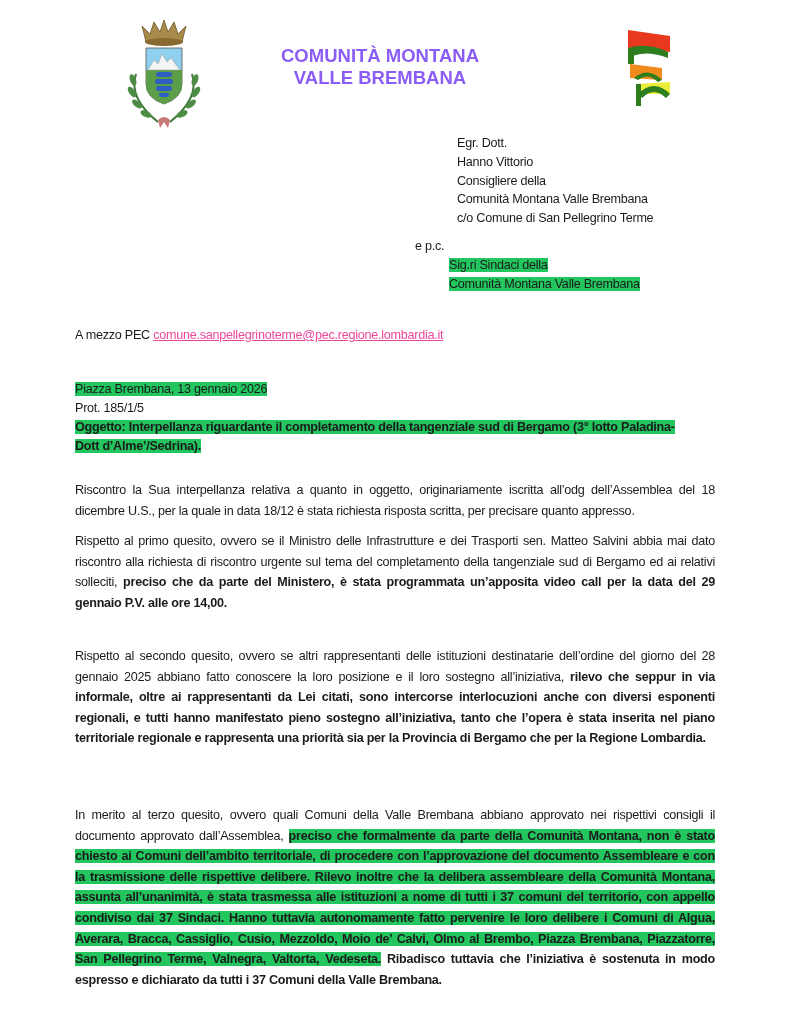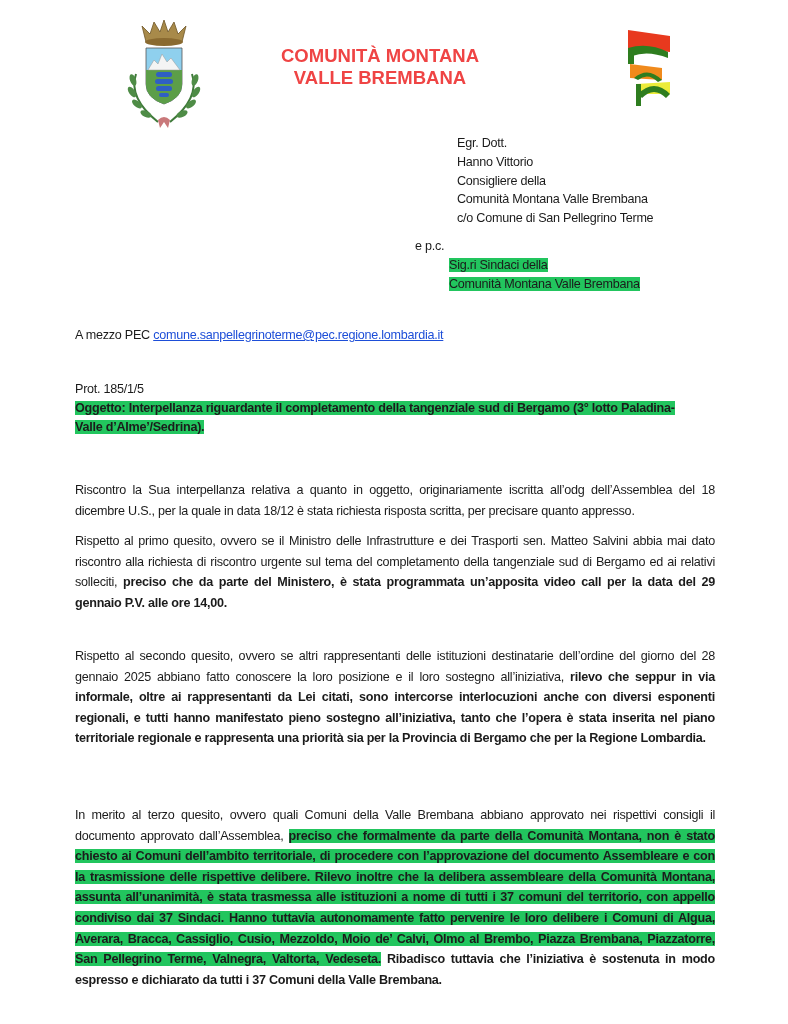--- a/index.html
+++ b/index.html
@@ -7,36 +7,36 @@
   body { font-family: "Liberation Sans", sans-serif; color: #1a1a1a; position: relative; }
 
   .page { position: relative; width: 788px; height: 1024px; background: #fff; }
 
   .logo-left { position: absolute; left: 122px; top: 18px; width: 84px; height: 112px; }
   .logo-right { position: absolute; left: 622px; top: 28px; width: 56px; height: 80px; }
 
   .org-title {
     position: absolute; left: 250px; top: 45px; width: 260px;
     text-align: center; font-family: "Liberation Sans", sans-serif;
-    font-weight: bold; font-size: 18.5px; line-height: 22px; color: #ef4444;
+    font-weight: bold; font-size: 18.5px; line-height: 22px; color: #8b5cf6;
   }
 
   .body-text {
     font-family: "Liberation Sans", sans-serif; font-size: 12.6px; color: #1b1b1b;
     letter-spacing: -0.25px;
   }
 
   .recipient { position: absolute; left: 449px; top: 134px; line-height: 18.8px; margin-left: 8px; }
   .epc { position: absolute; left: 415px; top: 239px; }
   .cc { position: absolute; left: 449px; top: 256px; line-height: 18.8px; }
 
   .hl { background: #22c55e; }
 
   .pec { position: absolute; left: 75px; top: 328px; }
-  .pec a { color: #1d4ed8; text-decoration: underline; }
+  .pec a { color: #ec4899; text-decoration: underline; }
 
   .meta { position: absolute; left: 75px; top: 380px; line-height: 19px; width: 650px; }
   .meta b { font-weight: bold; margin-top: 12px; }
 
   .para { position: absolute; left: 75px; width: 640px; line-height: 20.6px; text-align: justify; }
   .p1 { top: 480px; }
   .p2 { top: 531px; }
   .p3 { top: 646px; }
   .p4 { top: 805px; }
   .para b { font-weight: bold; }
@@ -111,23 +111,24 @@
     <div><span class="hl">Sig.ri Sindaci della</span></div>
     <div><span class="hl">Comunità Montana Valle Brembana</span></div>
   </div>
 
   <div class="pec body-text">
     <span>A mezzo PEC</span>
     <a>comune.sanpellegrinoterme@pec.regione.lombardia.it</a>
   </div>
 
   <div class="meta body-text">
+    <div><span class="hl">Piazza Brembana, 13 gennaio 2026</span></div>
     <div>Prot. 185/1/5</div>
     <div><b class="hl">Oggetto: Interpellanza riguardante il completamento della tangenziale sud di Bergamo (3° lotto Paladina-</b></div>
-    <div><b class="hl">Valle d’Alme’/Sedrina).</b></div>
+    <div><b class="hl">Dott d’Alme’/Sedrina).</b></div>
   </div>
 
   <div class="para p1 body-text">Riscontro la Sua interpellanza relativa a quanto in oggetto, originariamente iscritta all’odg dell’Assemblea del 18 dicembre U.S., per la quale in data 18/12 è stata richiesta risposta scritta, per precisare quanto appresso.</div>
 
   <div class="para p2 body-text">
     <span>Rispetto al primo quesito, ovvero se il Ministro delle Infrastrutture e dei Trasporti sen. Matteo Salvini abbia mai dato riscontro alla richiesta di riscontro urgente sul tema del completamento della tangenziale sud di Bergamo ed ai relativi solleciti, </span><b>preciso che da parte del Ministero, è stata programmata un’apposita video call per la data del 29 gennaio P.V. alle ore 14,00.</b>
   </div>
 
   <div class="para p3 body-text">
     <span>Rispetto al secondo quesito, ovvero se altri rappresentanti delle istituzioni destinatarie dell’ordine del giorno del 28 gennaio 2025 abbiano fatto conoscere la loro posizione e il loro sostegno all’iniziativa, </span><b>rilevo che seppur in via informale, oltre ai rappresentanti da Lei citati, sono intercorse interlocuzioni anche con diversi esponenti regionali, e tutti hanno manifestato pieno sostegno all’iniziativa, tanto che l’opera è stata inserita nel piano territoriale regionale e rappresenta una priorità sia per la Provincia di Bergamo che per la Regione Lombardia.</b>

